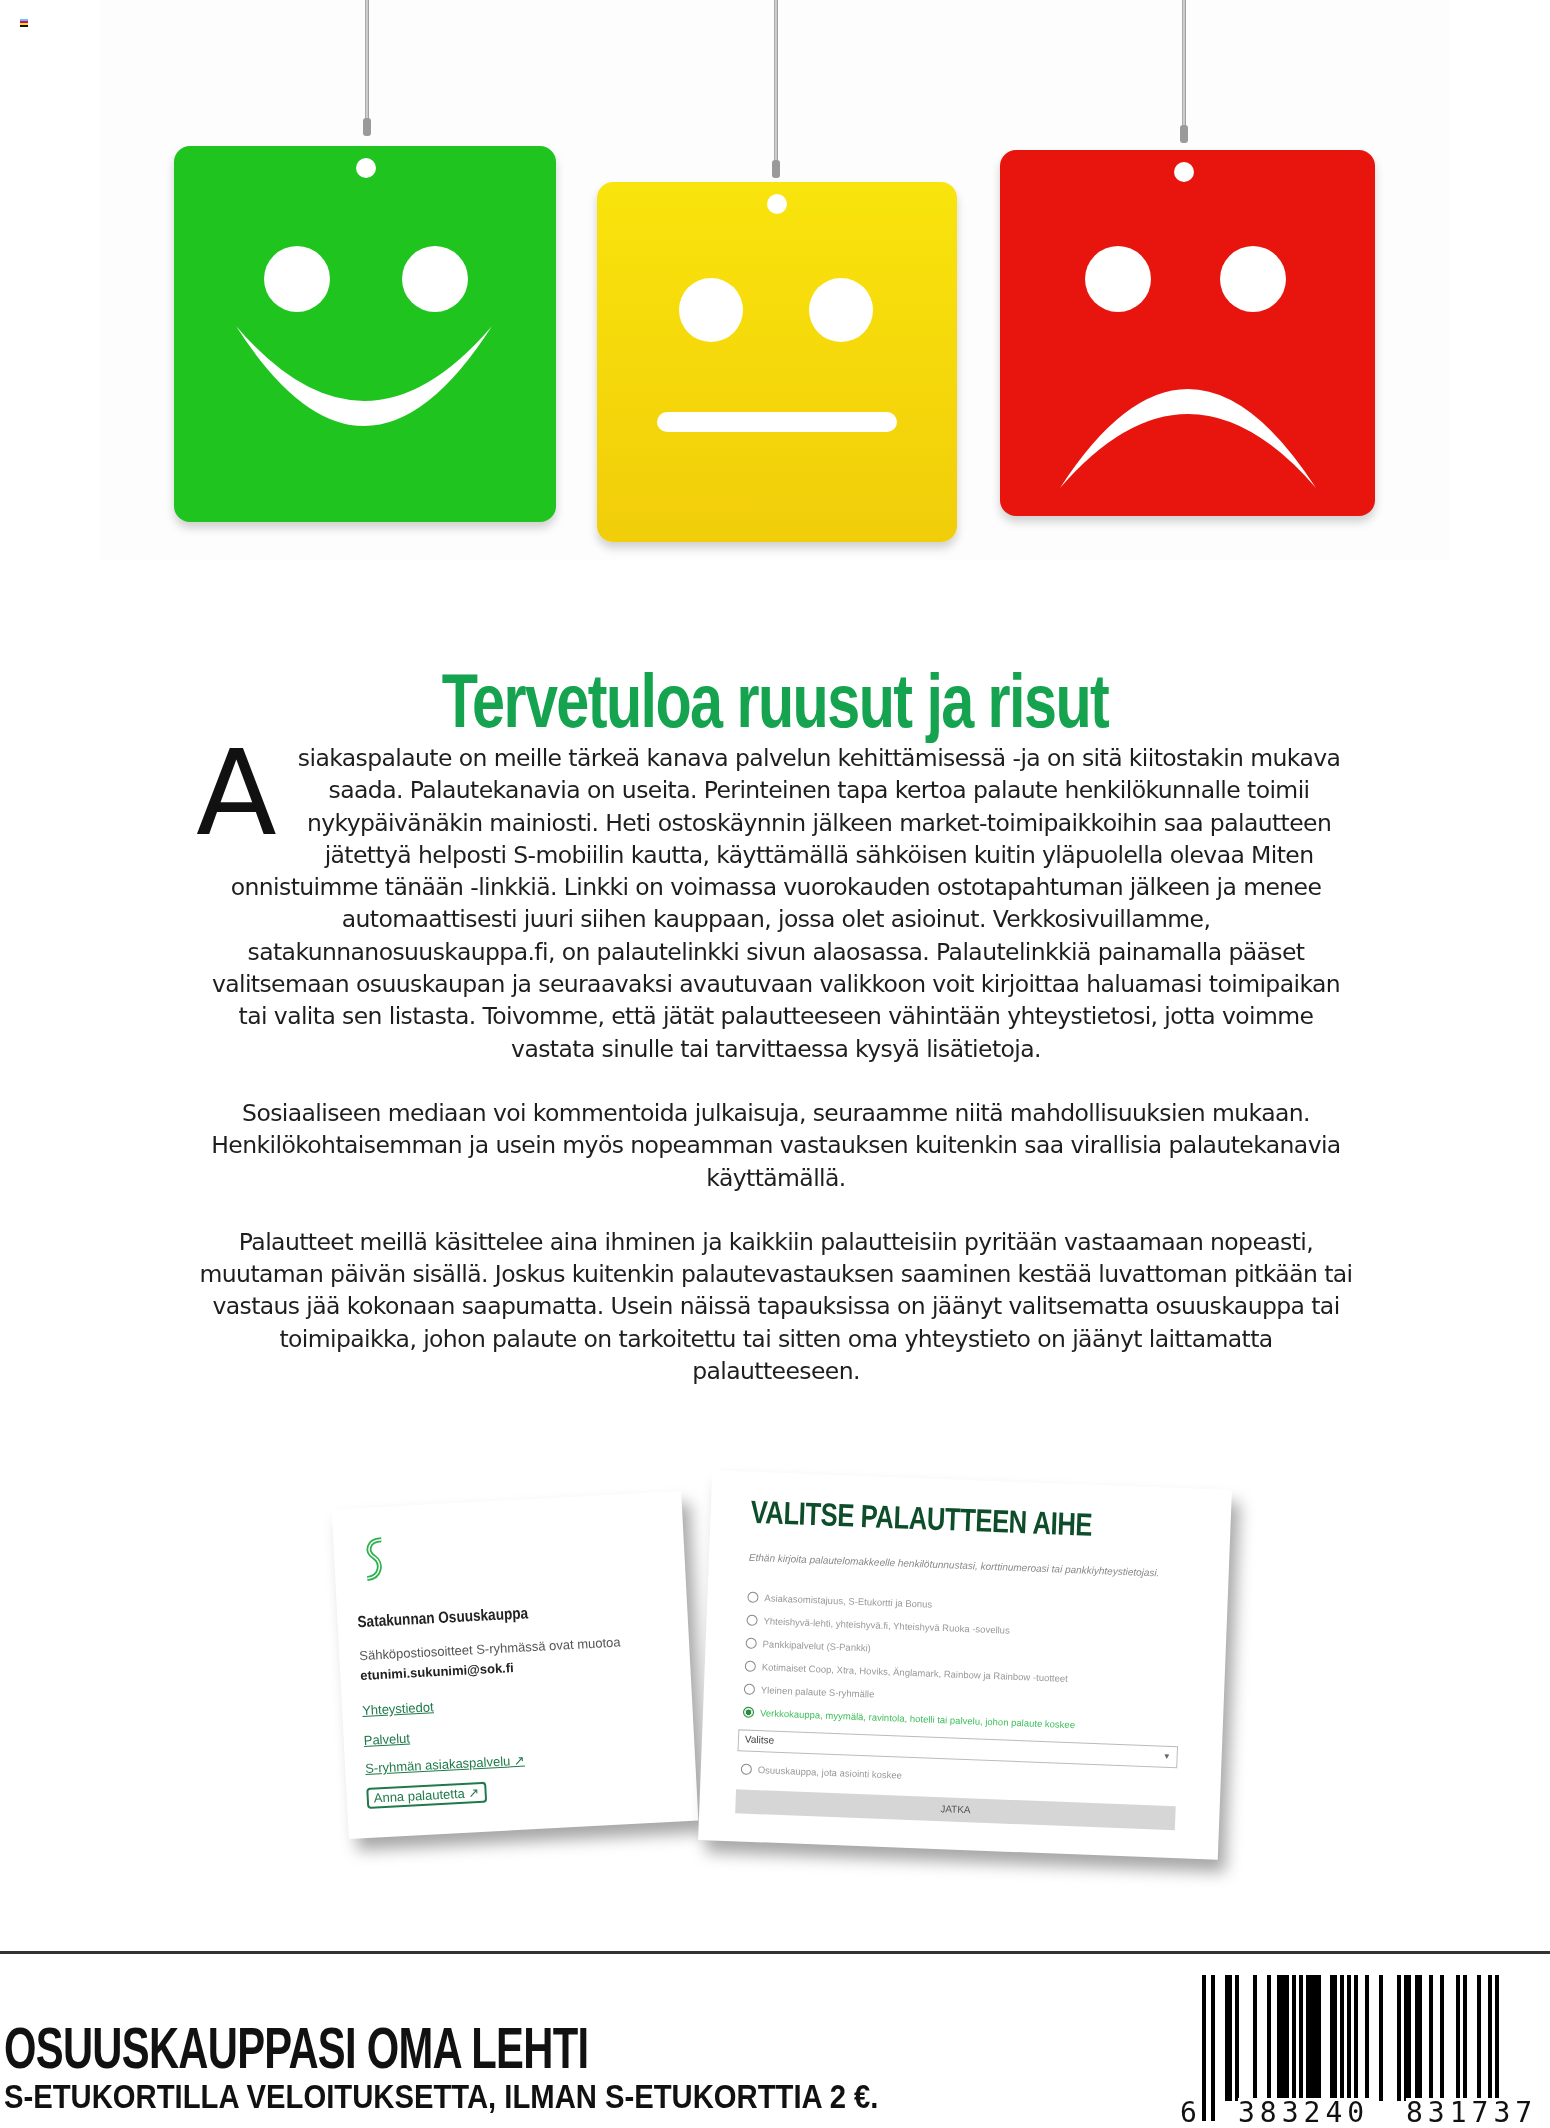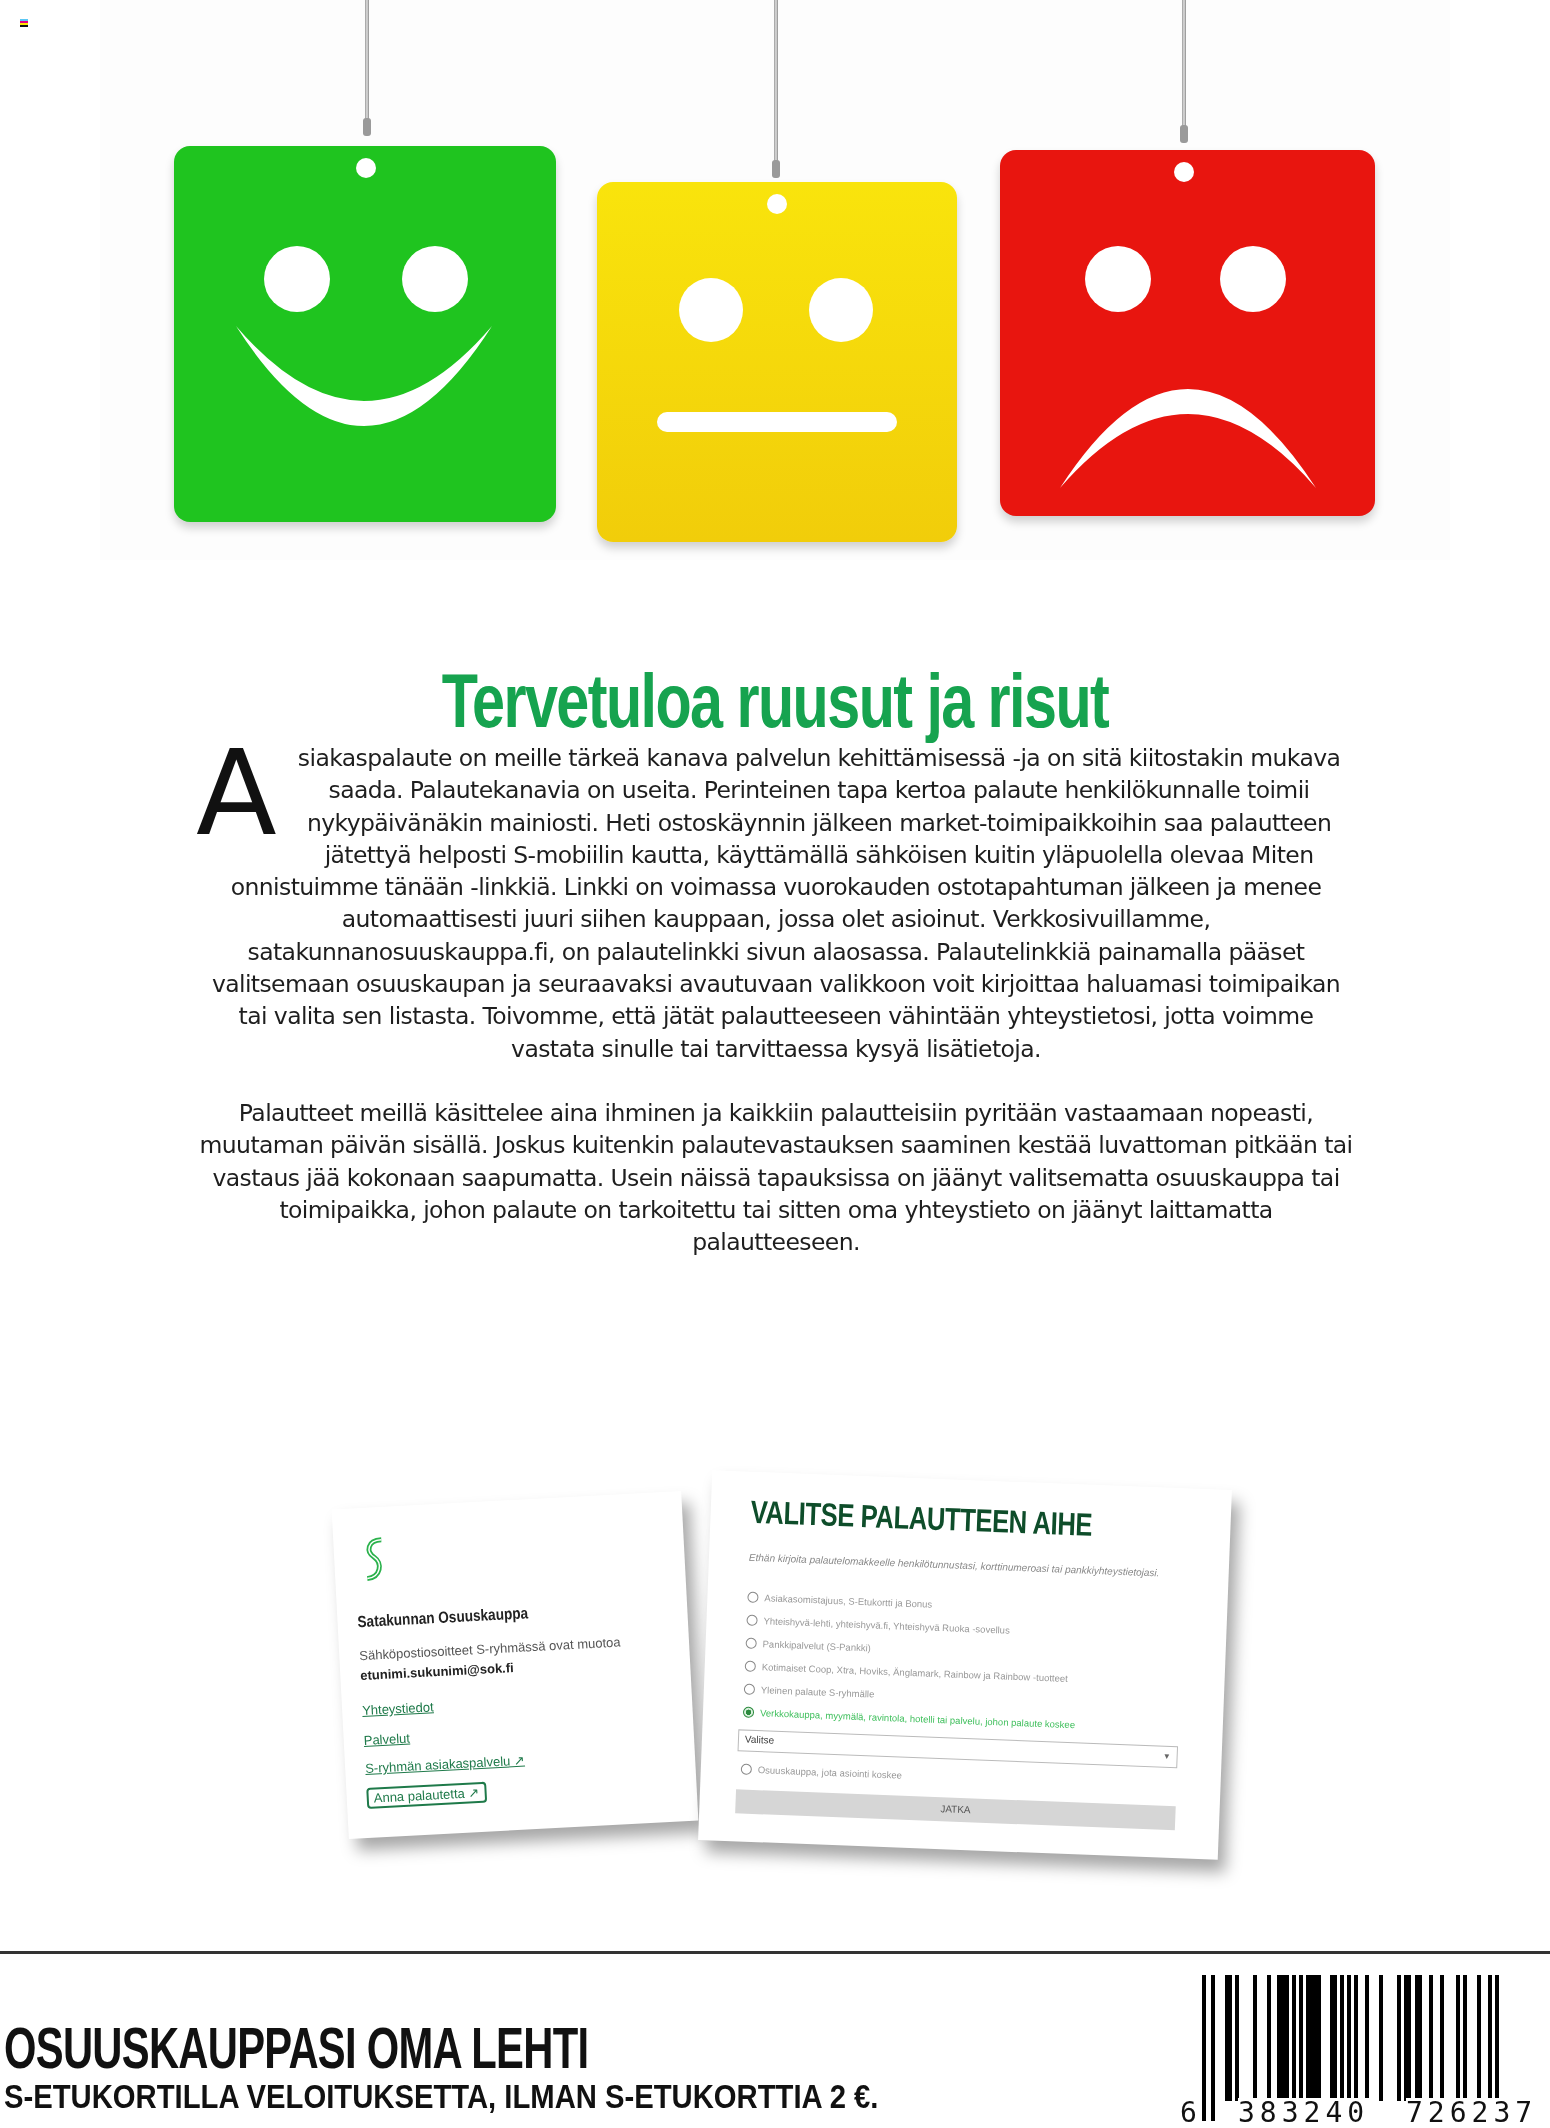--- a/index.html
+++ b/index.html
@@ -95,20 +95,21 @@
     </svg>
   </div>
 </div>
 
 <h1 class="title">Tervetuloa ruusut ja risut</h1>
 
 <div class="article">
   <p>
     <span class="dropcap">A</span><span>siakaspalaute on meille tärkeä kanava palvelun kehittämisessä -ja on sitä kiitostakin mukava saada. Palautekanavia on useita. Perinteinen tapa kertoa palaute henkilökunnalle toimii nykypäivänäkin mainiosti. Heti ostoskäynnin jälkeen market-toimipaikkoihin saa palautteen jätettyä helposti S-mobiilin kautta, käyttämällä sähköisen kuitin yläpuolella olevaa Miten onnistuimme tänään -linkkiä. Linkki on voimassa vuorokauden ostotapahtuman jälkeen ja menee automaattisesti juuri siihen kauppaan, jossa olet asioinut. Verkkosivuillamme, satakunnanosuuskauppa.fi, on palautelinkki sivun alaosassa. Palautelinkkiä painamalla pääset valitsemaan osuuskaupan ja seuraavaksi avautuvaan valikkoon voit kirjoittaa haluamasi toimipaikan tai valita sen listasta. Toivomme, että jätät palautteeseen vähintään yhteystietosi, jotta voimme vastata sinulle tai tarvittaessa kysyä lisätietoja.</span>
   </p>
+  <p>Sosiaaliseen mediaan voi kommentoida julkaisuja, seuraamme niitä mahdollisuuksien mukaan. Henkilökohtaisemman ja usein myös nopeamman vastauksen kuitenkin saa virallisia palautekanavia käyttämällä.</p>
   <p>Palautteet meillä käsittelee aina ihminen ja kaikkiin palautteisiin pyritään vastaamaan nopeasti, muutaman päivän sisällä. Joskus kuitenkin palautevastauksen saaminen kestää luvattoman pitkään tai vastaus jää kokonaan saapumatta. Usein näissä tapauksissa on jäänyt valitsematta osuuskauppa tai toimipaikka, johon palaute on tarkoitettu tai sitten oma yhteystieto on jäänyt laittamatta palautteeseen.</p>
 </div>
 
 <div class="shot shot1">
   <svg class="s-logo" viewBox="0 0 28 44">
     <path d="M22 3 C 8 3, 6 14, 14 20 C 22 26, 20 40, 6 41" stroke="#2bb24c" stroke-width="5" fill="none"></path>
     <path d="M22 3 C 8 3, 6 14, 14 20 C 22 26, 20 40, 6 41" stroke="#fff" stroke-width="1.5" fill="none"></path>
   </svg>
   <div class="org">Satakunnan Osuuskauppa</div>
   <div class="info">Sähköpostiosoitteet S-ryhmässä ovat muotoa</div>
@@ -207,14 +208,14 @@
     <div class="bar" style="width:4px"></div>
       <div class="gap" style="width:10px"></div>
       <div class="bar" style="width:4px"></div>
       <div class="gap" style="width:7px"></div>
     <div class="bar long" style="width:4px"></div>
       <div class="gap" style="width:3px"></div>
       <div class="bar long" style="width:4px"></div>
   </div>
   <div class="digits" style="left:10px;">6</div>
   <div class="digits" style="left:68px;">383240</div>
-  <div class="digits" style="left:236px;">726237</div>
+  <div class="digits" style="left:236px;">831737</div>
 </div>
 
 </body></html>

